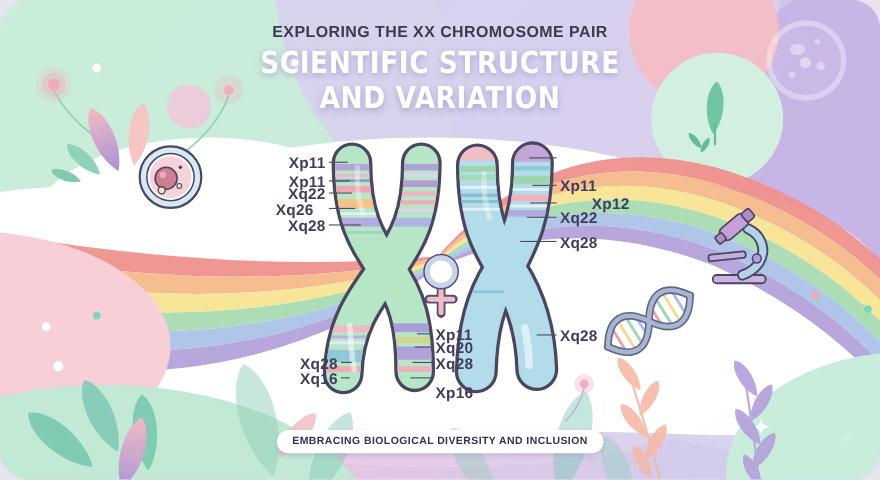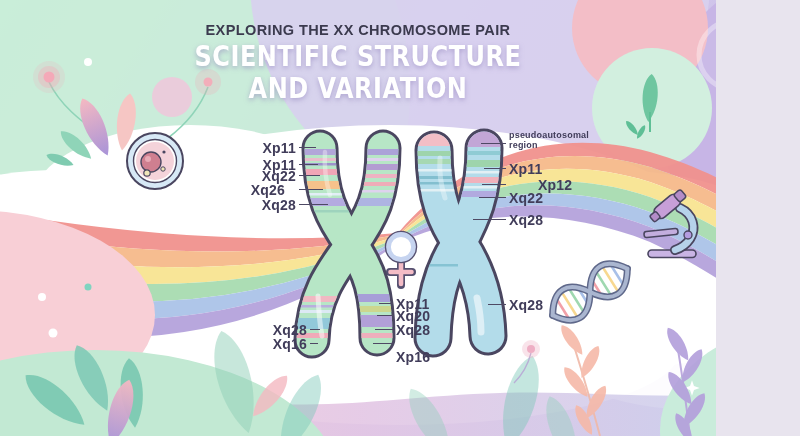--- a/index.html
+++ b/index.html
@@ -1,17 +1,17 @@
 <!DOCTYPE html>
 <html><head>
 <meta charset="utf-8">
 <style>
   html,body{margin:0;padding:0;background:#e8e4ee;}
-  #stage{position:relative;width:716px;height:436px;overflow:hidden;
-         font-family:"Liberation Sans",sans-serif;}
+  #stage{position:relative;width:800px;height:436px;overflow:hidden;
+         font-family:"Liberation Sans",sans-serif;border-radius:26px;}
   #bg{position:absolute;left:0;top:0;}
   .kicker{position:absolute;left:0;right:0;top:22px;text-align:center;
     font-size:14.5px;font-weight:bold;letter-spacing:.4px;color:#3b3a4e;}
   .title{position:absolute;left:0;right:0;top:46px;text-align:center;
     font-family:"DejaVu Sans",sans-serif;font-weight:bold;font-size:24px;
     line-height:1.16;color:#ffffff;letter-spacing:.5px;
     text-shadow:0 2px 5px rgba(146,134,188,.6);transform:scale(1,1.15);}
   .label{position:absolute;font-size:14px;font-weight:bold;color:#413d5a;
     letter-spacing:.2px;line-height:1.1;}
   .label.r{text-align:right;}
@@ -310,28 +310,28 @@
 
   <div class="label" style="left:396px;top:297px">Xp11</div>
   <div class="conn" style="left:379px;top:303px;width:14px"></div>
   <div class="label" style="left:396px;top:309px">Xq20</div>
   <div class="conn" style="left:377px;top:315px;width:16px"></div>
   <div class="label" style="left:396px;top:323px">Xq28</div>
   <div class="conn" style="left:375px;top:329px;width:18px"></div>
   <div class="label" style="left:396px;top:350px">Xp16</div>
   <div class="conn" style="left:373px;top:343px;width:20px"></div>
 
-  <div class="label sm" style="left:509px;top:131px;width:92px">pseudoautosomal region</div>
   <div class="conn" style="left:481px;top:143px;width:25px"></div>
   <div class="label" style="left:509px;top:162px">Xp11</div>
   <div class="conn" style="left:484px;top:168px;width:22px"></div>
   <div class="label" style="left:538px;top:178px">Xp12</div>
   <div class="conn" style="left:482px;top:184px;width:24px"></div>
   <div class="label" style="left:509px;top:191px">Xq22</div>
   <div class="conn" style="left:479px;top:197px;width:27px"></div>
   <div class="label" style="left:509px;top:213px">Xq28</div>
   <div class="conn" style="left:473px;top:219px;width:33px"></div>
 
   <div class="label" style="left:509px;top:298px">Xq28</div>
   <div class="conn" style="left:488px;top:304px;width:18px"></div>
 
+  <div class="pill">EMBRACING BIOLOGICAL DIVERSITY AND INCLUSION</div>
 
 </div>
 
 </body></html>

